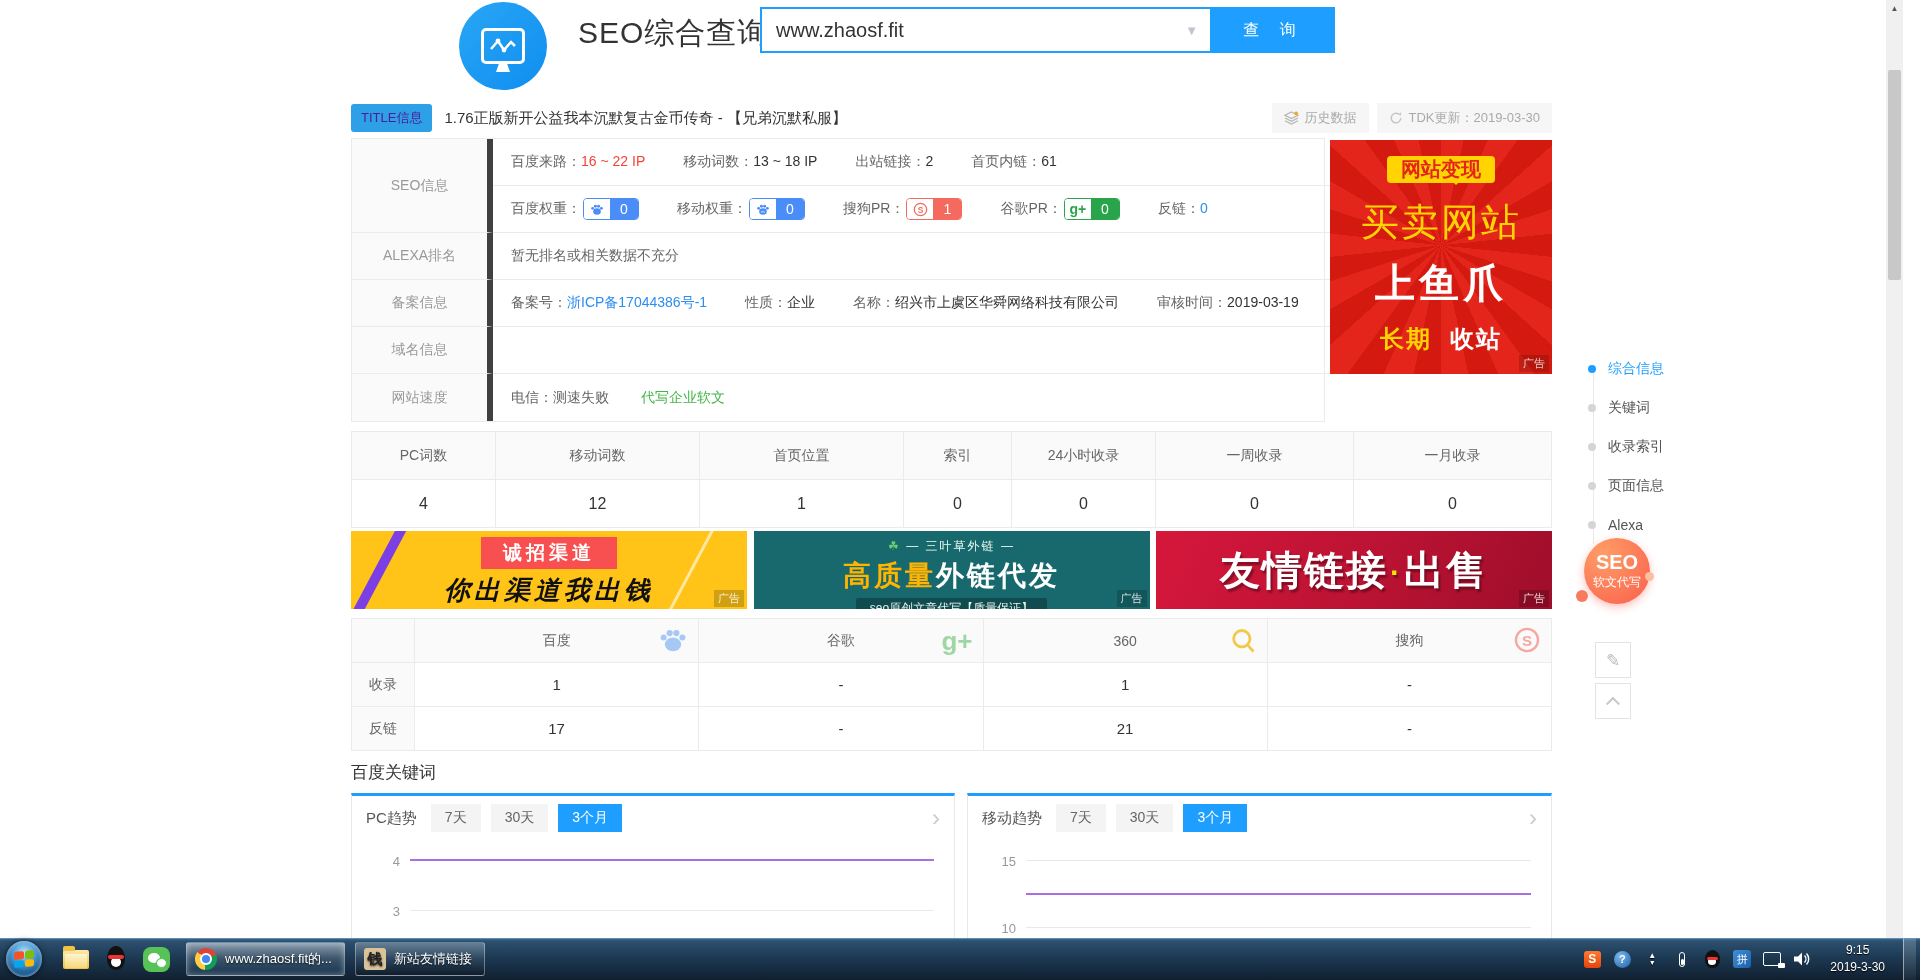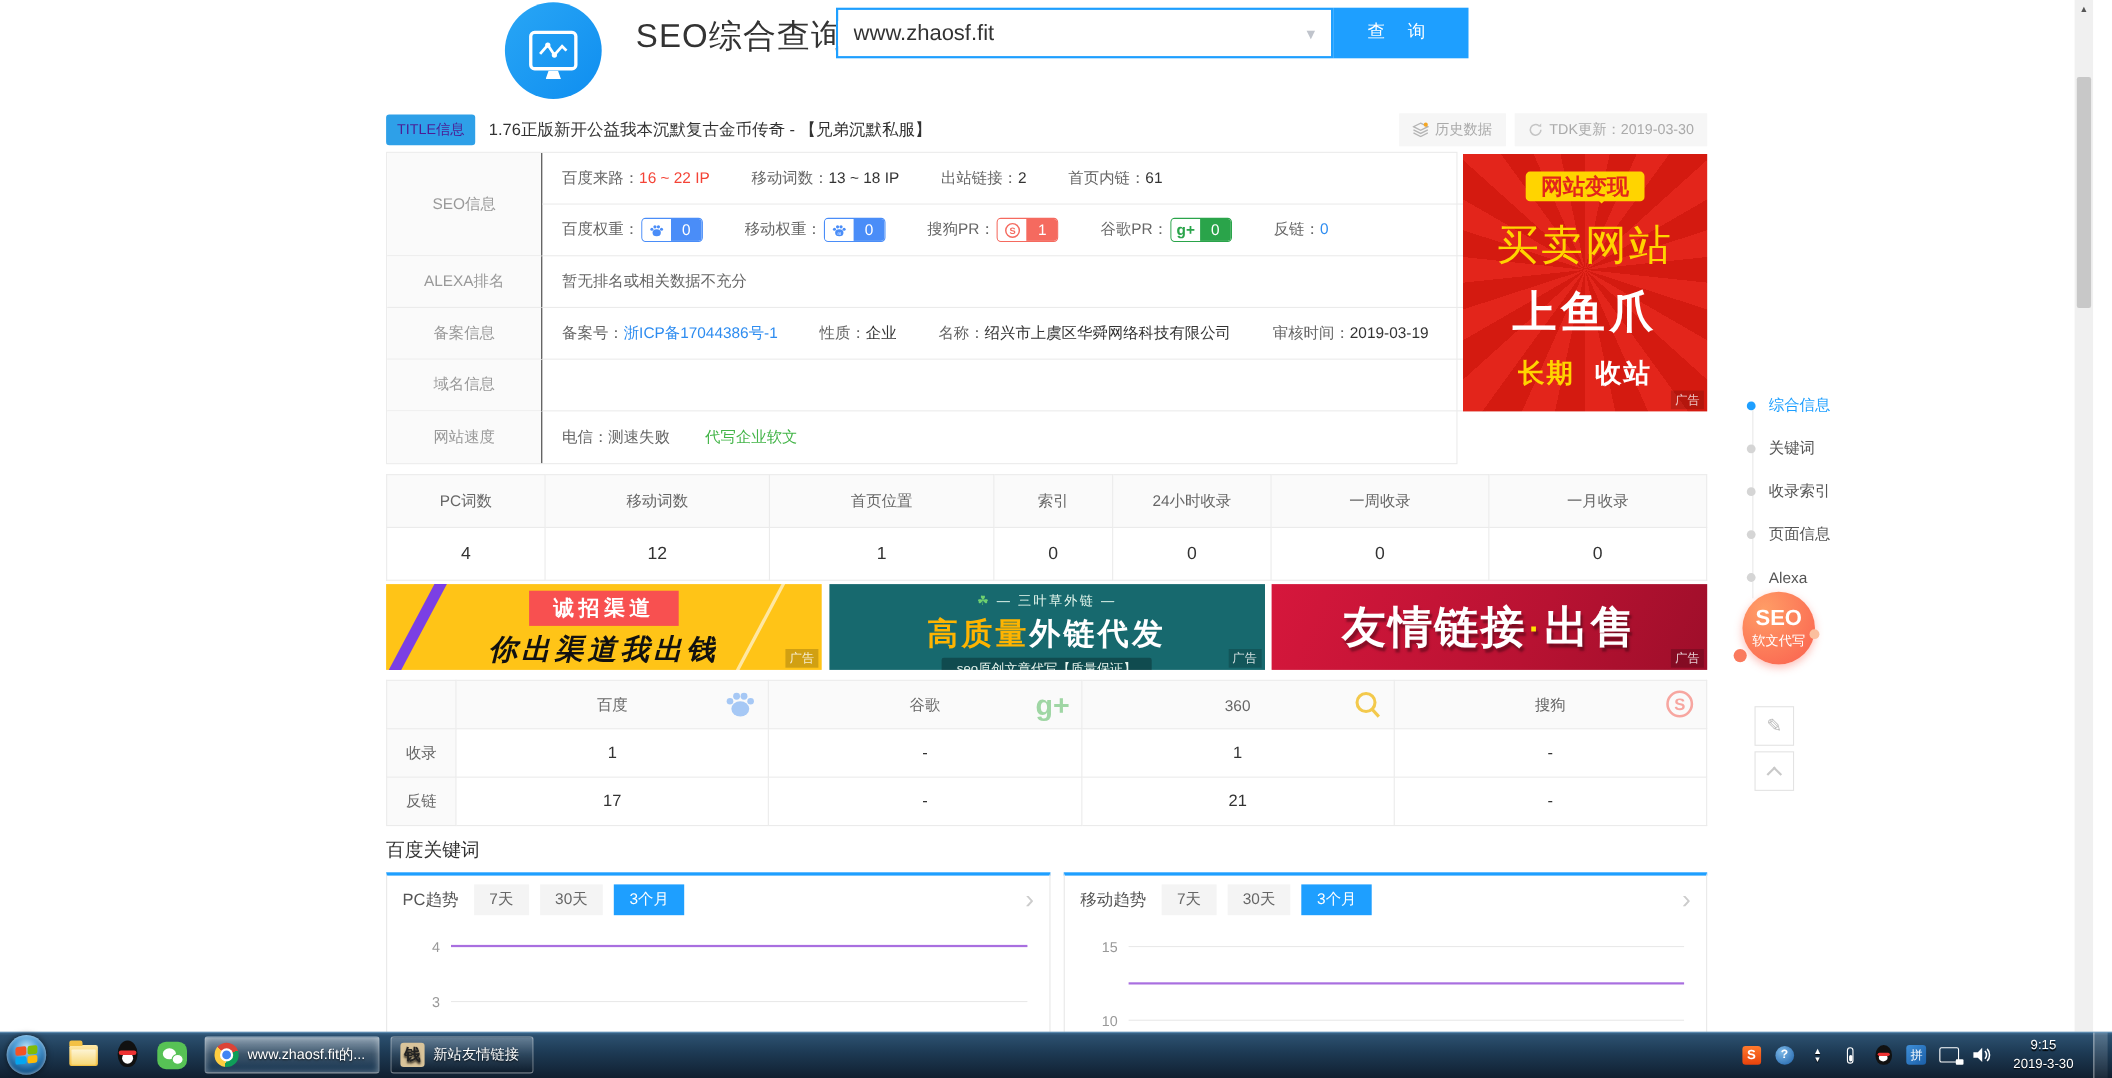--- a/index.html
+++ b/index.html
@@ -22,21 +22,21 @@
   
   .title-row { position:absolute; left:351px; top:104px; width:1201px; height:28px; display:flex; align-items:center; }
   .title-badge { background:#2ea0e8; color:#4c1d95; font-size:13px; padding:5px 10px; border-radius:3px; margin-right:12px; white-space:nowrap; }
   .page-title { font-size:15px; color:#333; flex:1; }
   .chip { display:flex; align-items:center; gap:6px; background:#f6f6f6; color:#aaa; font-size:13px; padding:6px 12px; margin-left:8px; cursor:pointer; white-space:nowrap; }
   .chip svg { display:block; }
 
   
   .info-table { position:absolute; left:351px; top:138px; width:974px; border:1px solid #ebebeb; border-width:1px 1px 1px 1px; display:grid;
     grid-template-columns:141px 1fr; font-size:14px; color:#666; background:#fff; }
-  .info-label { background:#fafafa; color:#999; display:flex; align-items:center; justify-content:center; border-bottom:1px solid #ebebeb; border-right:1px solid #404040; }
+  .info-label { background:#fafafa; color:#999; display:flex; align-items:center; justify-content:center; border-bottom:1px solid #ebebeb; border-right:6px solid #404040; }
   .info-cell { display:flex; align-items:center; padding:0 18px; height:47px; border-bottom:1px solid #ebebeb; gap:4px; }
   .info-cell .pair { margin-right:34px; white-space:nowrap; }
   .lab { color:#666; } .val { color:#333; }
   .val-red { color:#f44336; } .val-blue { color:#2d8cf0; }
   .link-blue { color:#2d8cf0; cursor:pointer; text-decoration:none; }
   .link-green { color:#44b549; cursor:pointer; margin-left:28px; }
   .badge { display:inline-flex; height:22px; border-radius:4px; overflow:hidden; vertical-align:middle; margin-left:2px; }
   .badge .ic { width:26px; background:#fff; display:flex; align-items:center; justify-content:center; }
   .badge .num { min-width:28px; color:#fff; display:flex; align-items:center; justify-content:center; font-size:14px; padding:0 6px; }
   .badge.b-blue { border:1px solid #4a8df8; } .badge.b-blue .num { background:#4a8df8; }

